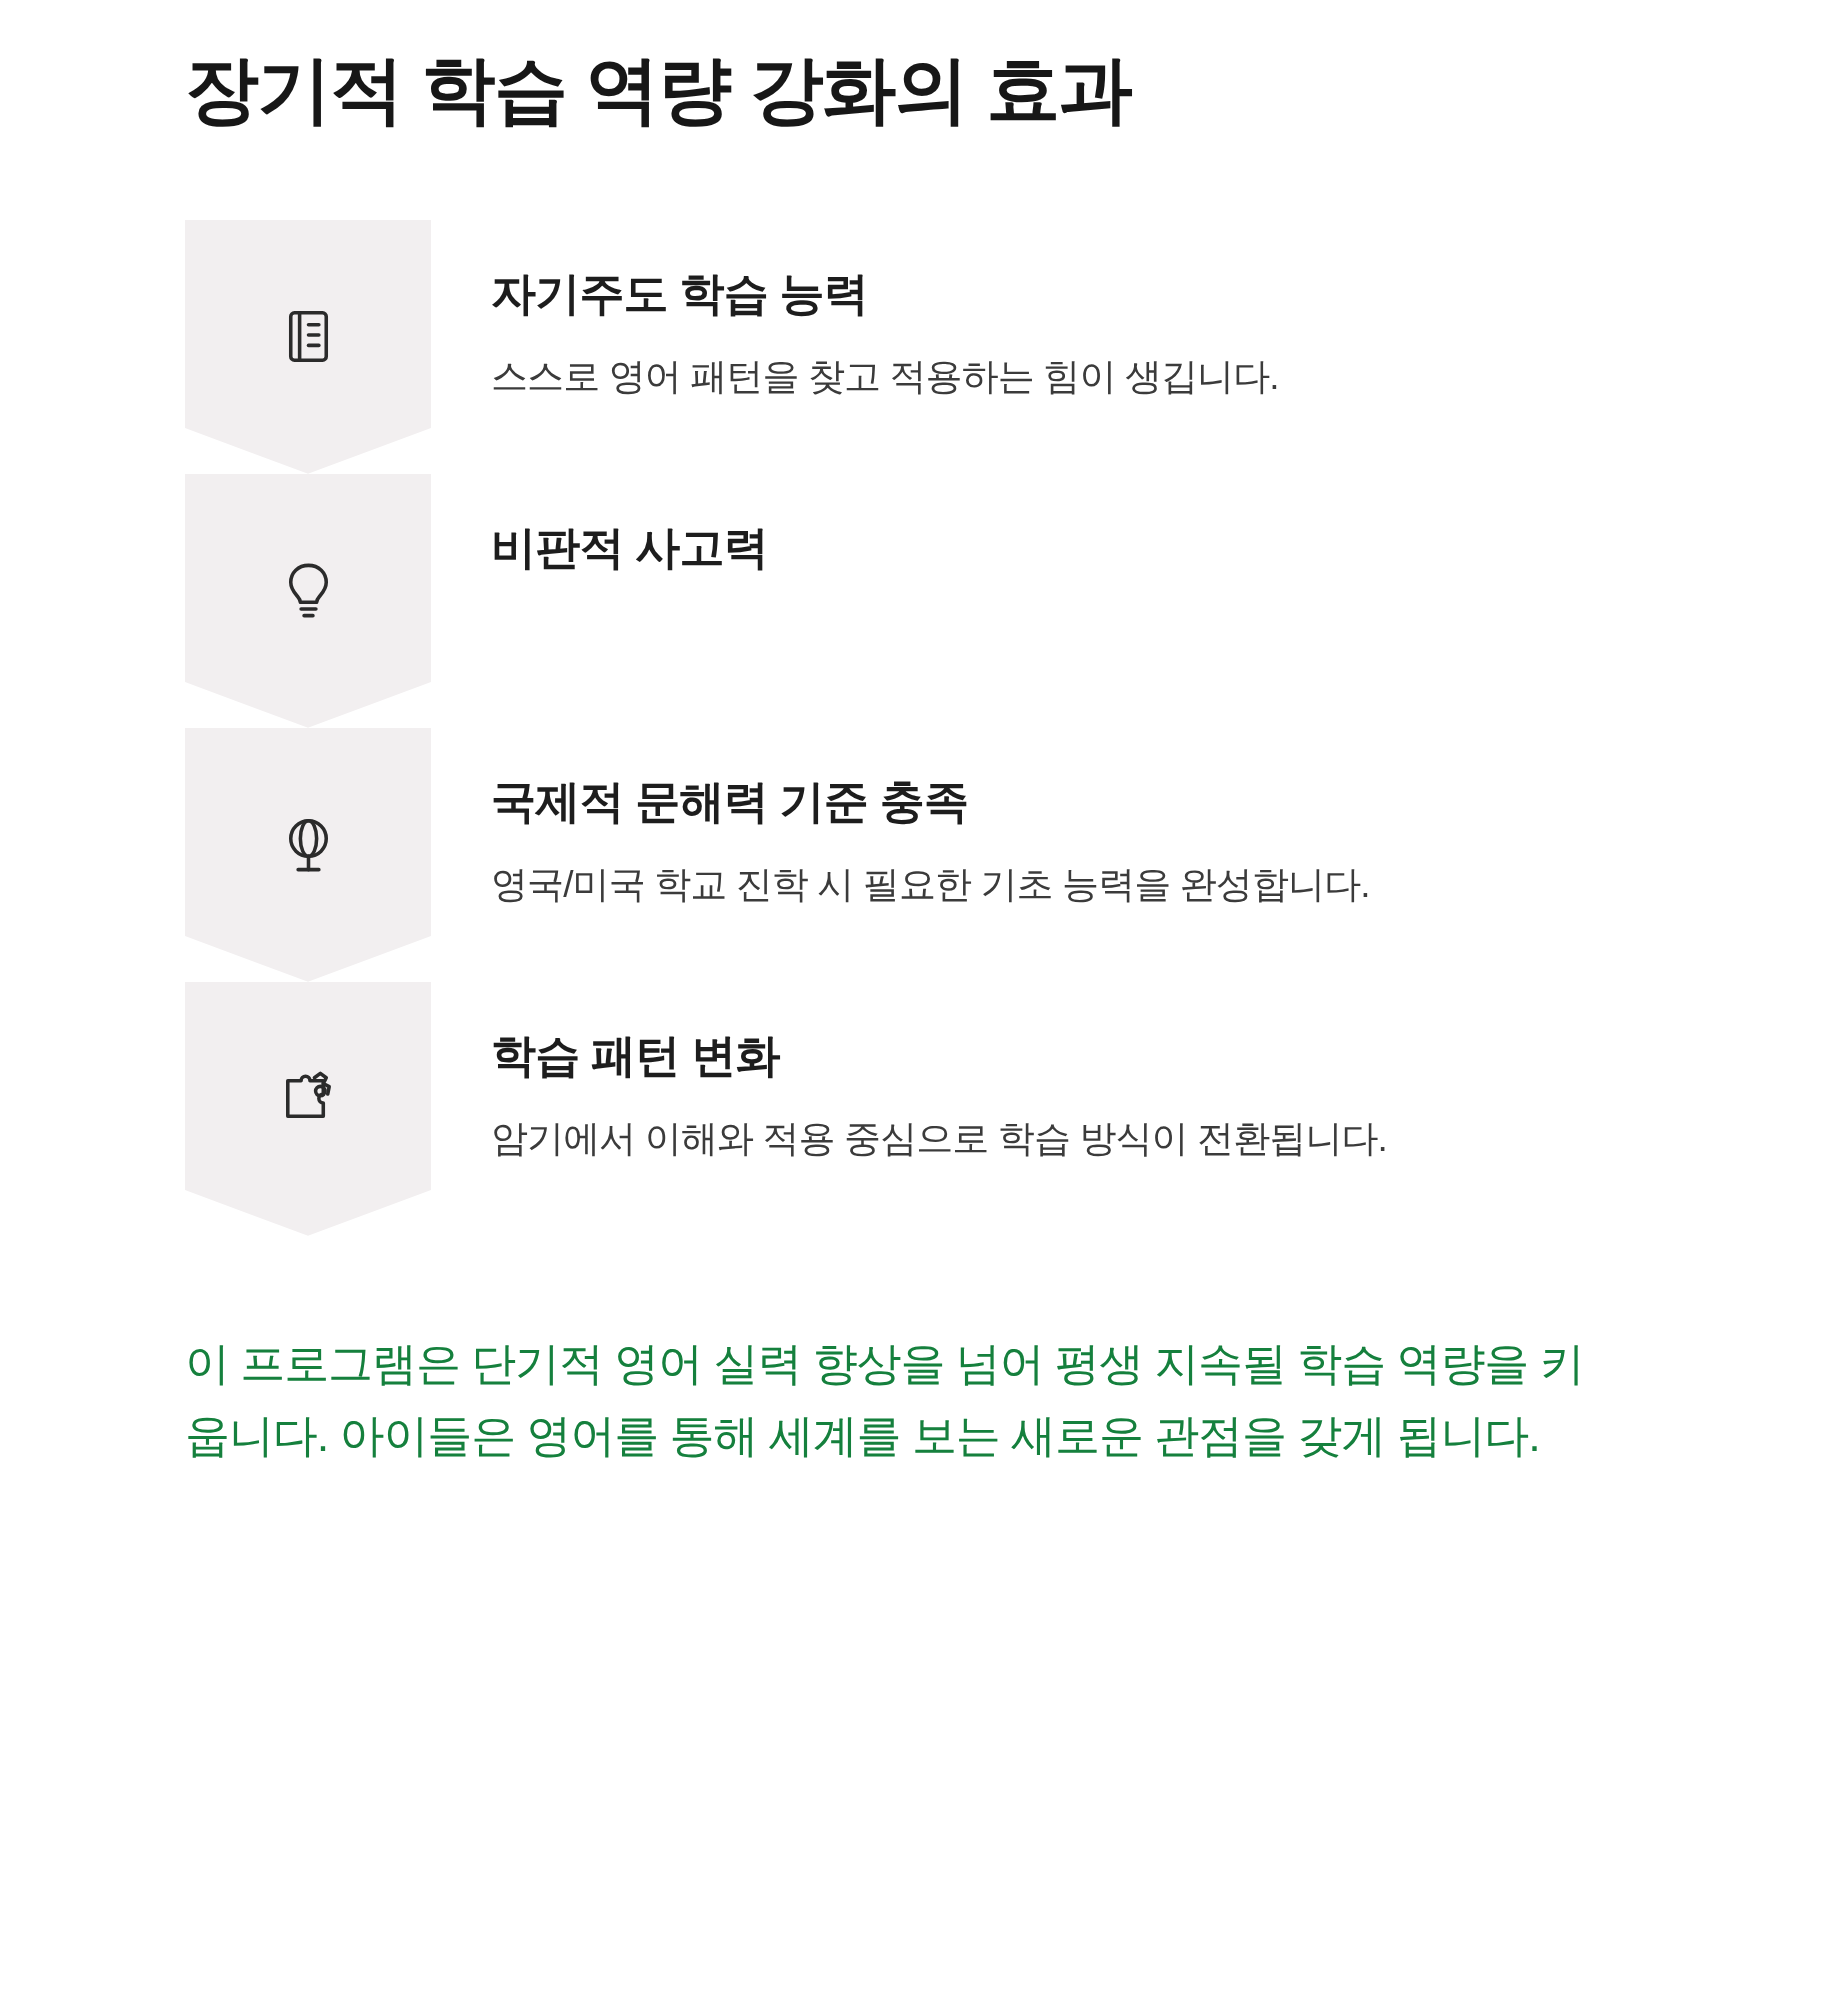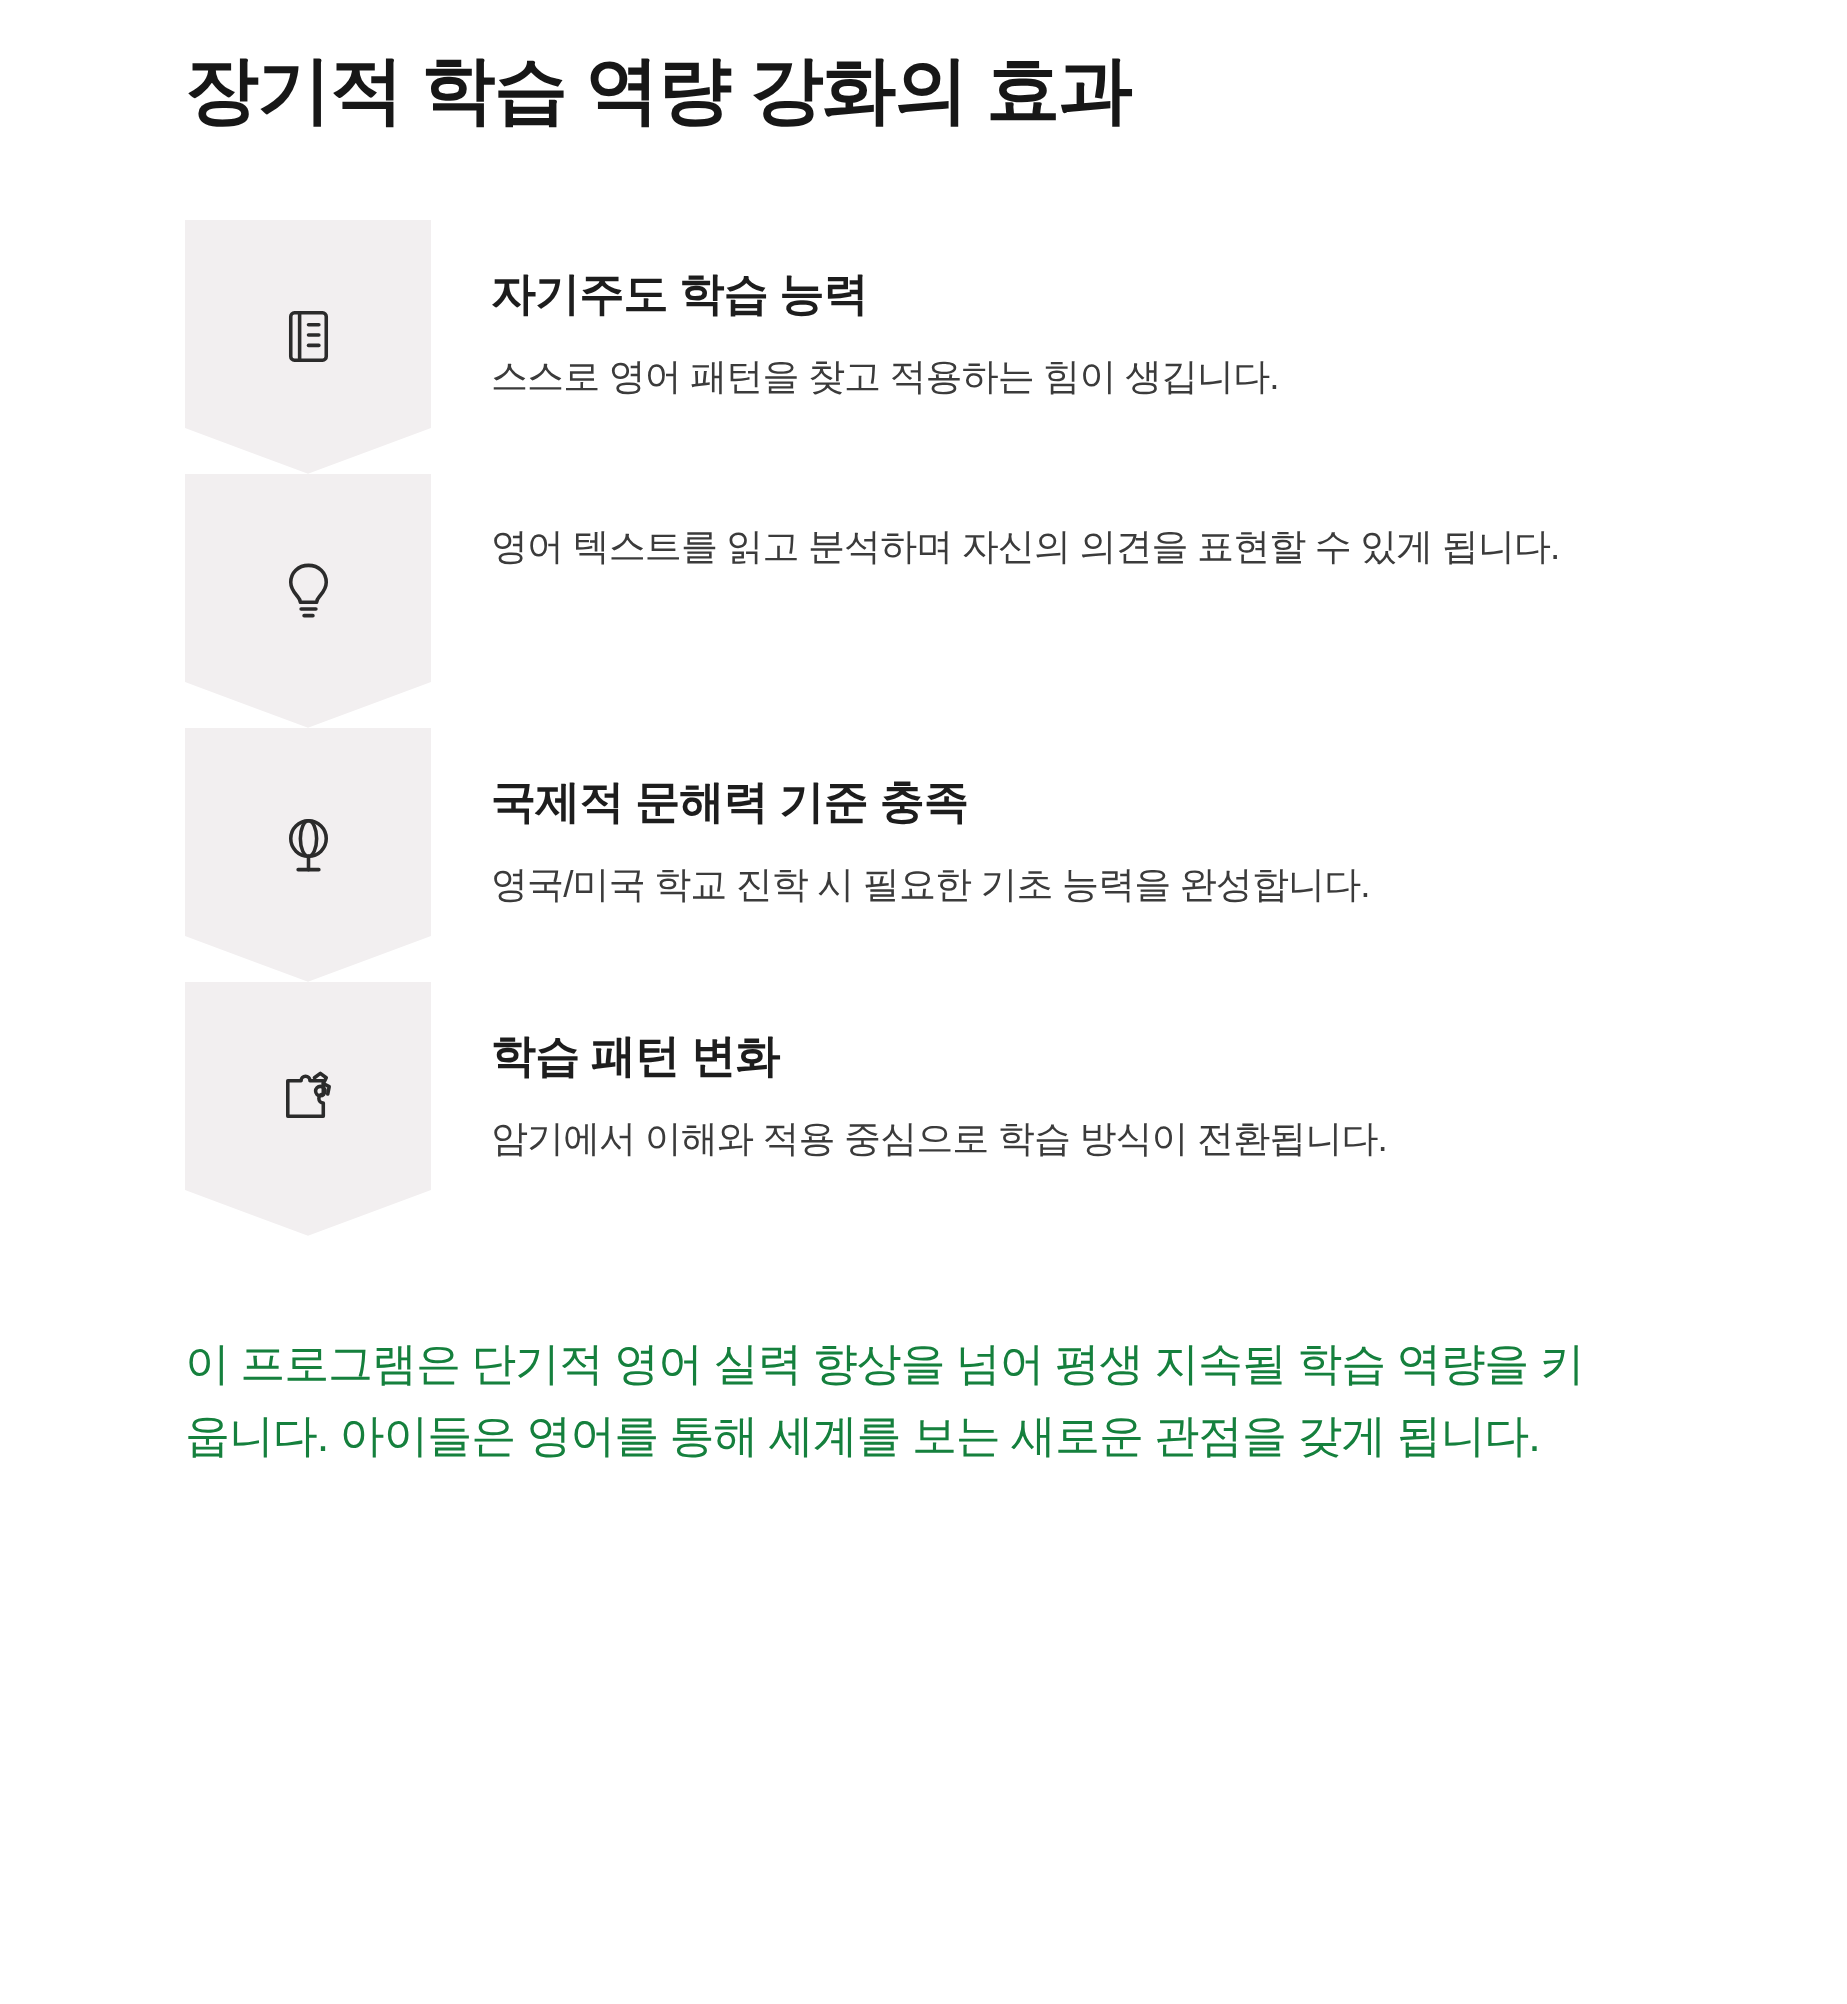--- a/index.html
+++ b/index.html
@@ -140,21 +140,21 @@
         <div class="chevron-shape"></div>
         <div class="icon-wrap">
           <svg viewBox="0 0 48 48" fill="none" stroke="#2b2b2b" stroke-width="2.4" stroke-linecap="round" stroke-linejoin="round">
             <path d="M24 7c-7 0-12 5-12 11.5 0 4.6 2.6 7.2 4.5 9.4 1.3 1.5 1.9 2.6 2 4.1h11c.1-1.5.7-2.6 2-4.1 1.9-2.2 4.5-4.8 4.5-9.4C36 12 31 7 24 7z"></path>
             <line x1="19" y1="36.5" x2="29" y2="36.5"></line>
             <line x1="21" y1="41" x2="27" y2="41"></line>
           </svg>
         </div>
       </div>
       <div class="effect-text">
-        <div class="effect-desc">영어 텍스트를 읽고 분석하며 자신의 의견을 표현할 수 있게 됩니다.</div>
+        <div class="effect-title">비판적 사고력</div>
       </div>
     </div>
 
     <div class="effect-row">
       <div class="chevron-cell">
         <div class="chevron-shape"></div>
         <div class="icon-wrap">
           <svg viewBox="0 0 48 48" fill="none" stroke="#2b2b2b" stroke-width="2.4" stroke-linecap="round" stroke-linejoin="round">
             <circle cx="24" cy="20" r="12"></circle>
             <ellipse cx="24" cy="20" rx="5.5" ry="12"></ellipse>

